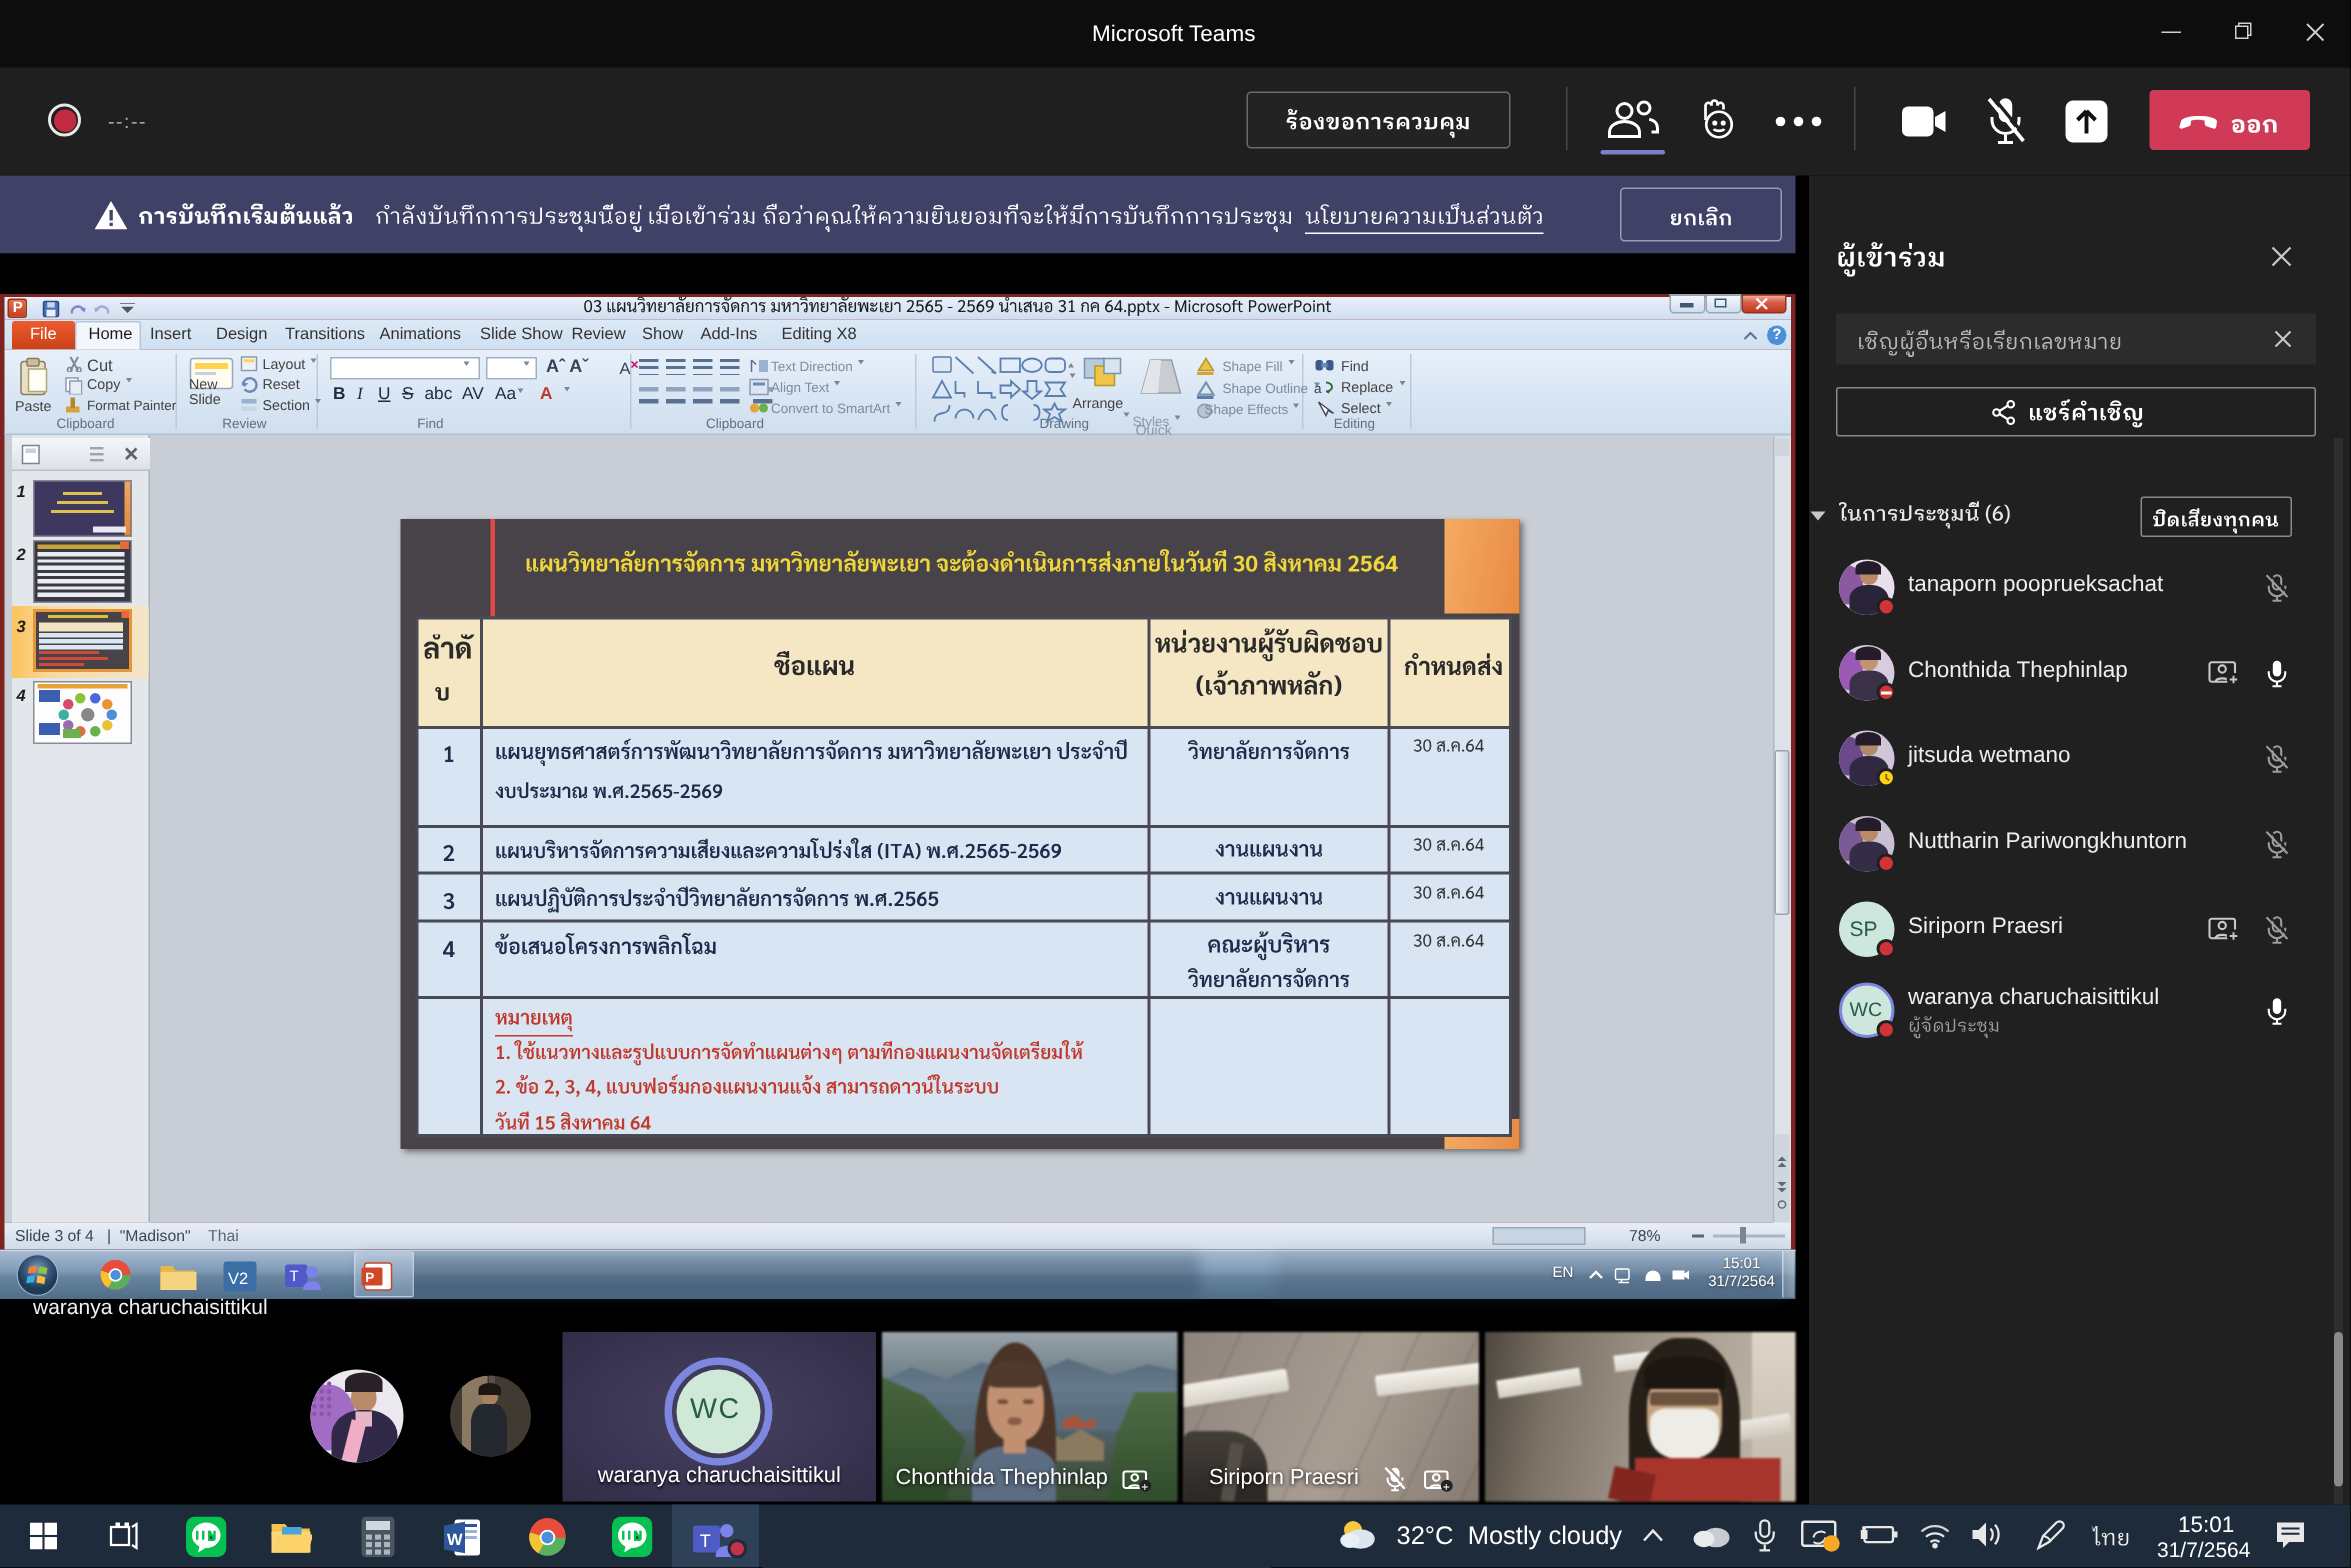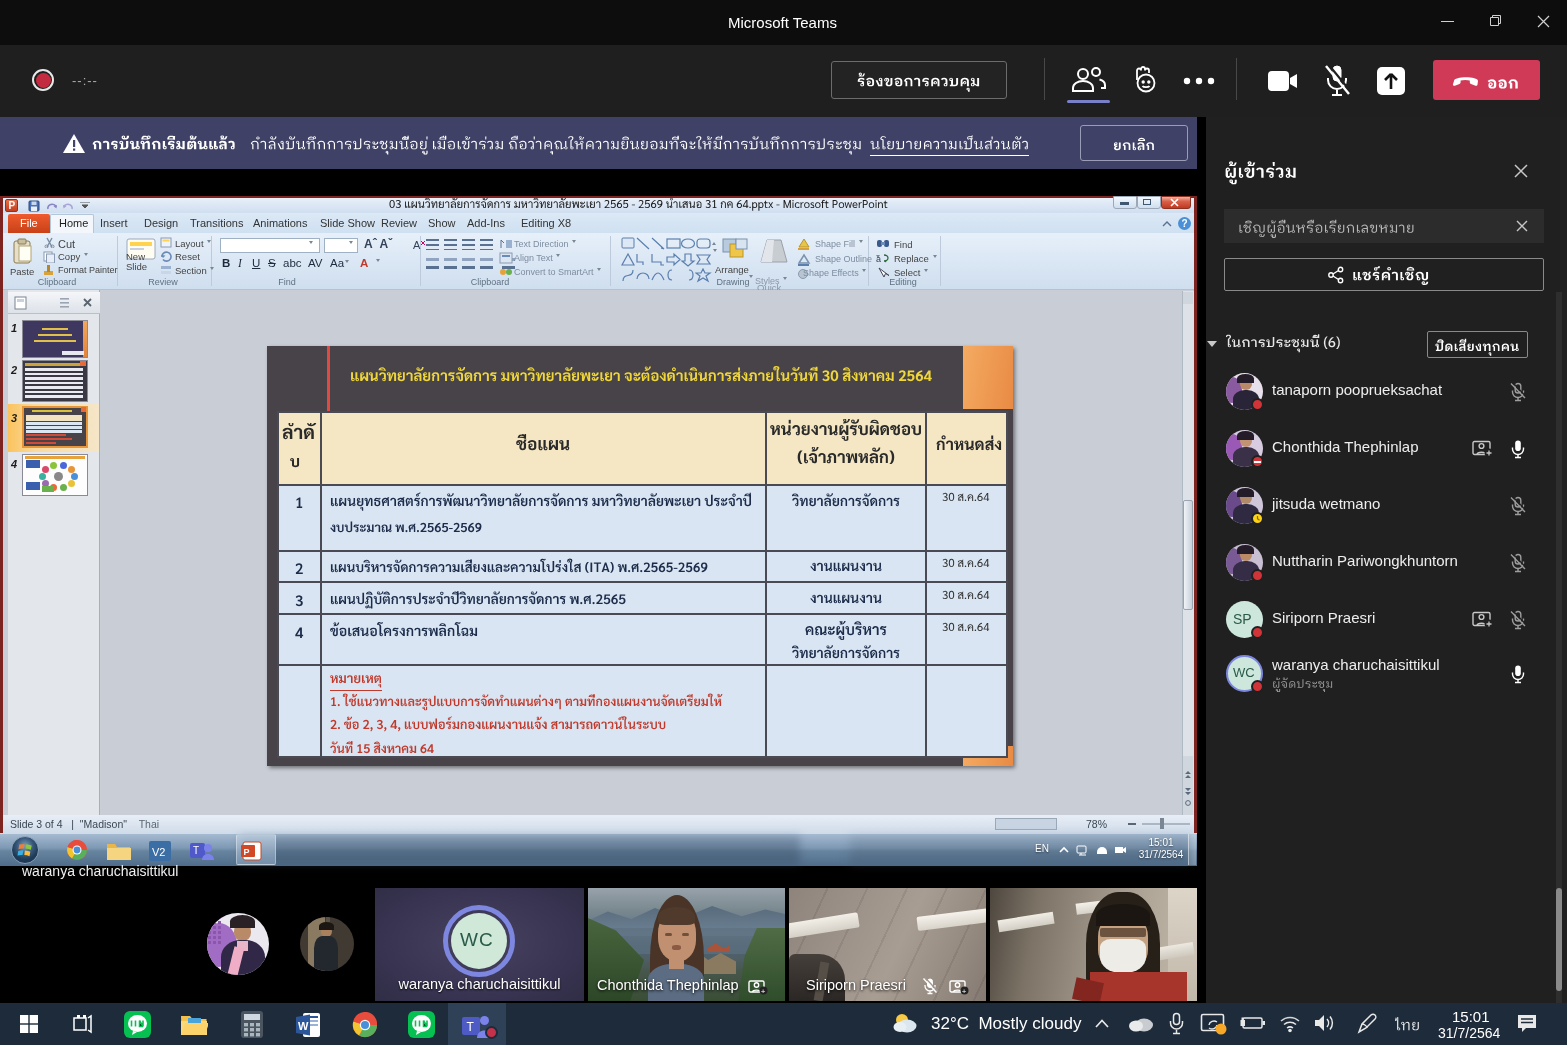--- a/index.html
+++ b/index.html
@@ -401,21 +401,21 @@
 <div class="a" style="left:117px;top:40px;width:1px;height:50px;background:#bccadb"></div>
 <div class="a" style="left:211px;top:40px;width:1px;height:50px;background:#bccadb"></div>
 <div class="a" style="left:420px;top:40px;width:1px;height:50px;background:#bccadb"></div>
 <div class="a" style="left:610px;top:40px;width:1px;height:50px;background:#bccadb"></div>
 <div class="a" style="left:868px;top:40px;width:1px;height:50px;background:#bccadb"></div>
 <div class="a" style="left:940px;top:40px;width:1px;height:50px;background:#bccadb"></div>
 <div class="a" style="left:17px;top:81px;width:80px;text-align:center;color:#5f7183;font-size:9px">Clipboard</div>
 <div class="a" style="left:123px;top:81px;width:80px;text-align:center;color:#5f7183;font-size:9px">Review</div>
 <div class="a" style="left:247px;top:81px;width:80px;text-align:center;color:#5f7183;font-size:9px">Find</div>
 <div class="a" style="left:450px;top:81px;width:80px;text-align:center;color:#5f7183;font-size:9px">Clipboard</div>
-<div class="a" style="left:693px;top:81px;width:80px;text-align:center;color:#5f7183;font-size:9px">Drawing</div>
+<div class="a" style="left:693px;top:81px;width:80px;color:#5f7183;font-size:9px">Drawing</div>
 <div class="a" style="left:863px;top:81px;width:80px;text-align:center;color:#5f7183;font-size:9px">Editing</div>
 <svg class="a" style="left:10px;top:42px" width="26" height="38" viewBox="0 0 26 38">
 <rect x="4" y="3" width="16" height="22" rx="2" fill="#e8dfc8" stroke="#8a7b55"></rect>
 <rect x="8" y="1" width="8" height="5" rx="1" fill="#c9bf9e" stroke="#8a7b55"></rect>
 <rect x="9" y="8" width="12" height="15" fill="#fffef5" stroke="#b0a477"></rect>
     </svg>
 <div class="a" style="left:10px;top:70px;color:#444;font-size:9.5px">Paste</div>
 <svg class="a" style="left:44px;top:41px" width="11" height="11" viewBox="0 0 11 11">
       <path d="M3 1 L8 10 M8 1 L3 10" stroke="#7a8aa0" stroke-width="1.4"></path>
       <circle cx="2.5" cy="9.5" r="1.5" fill="none" stroke="#7a8aa0"></circle>

